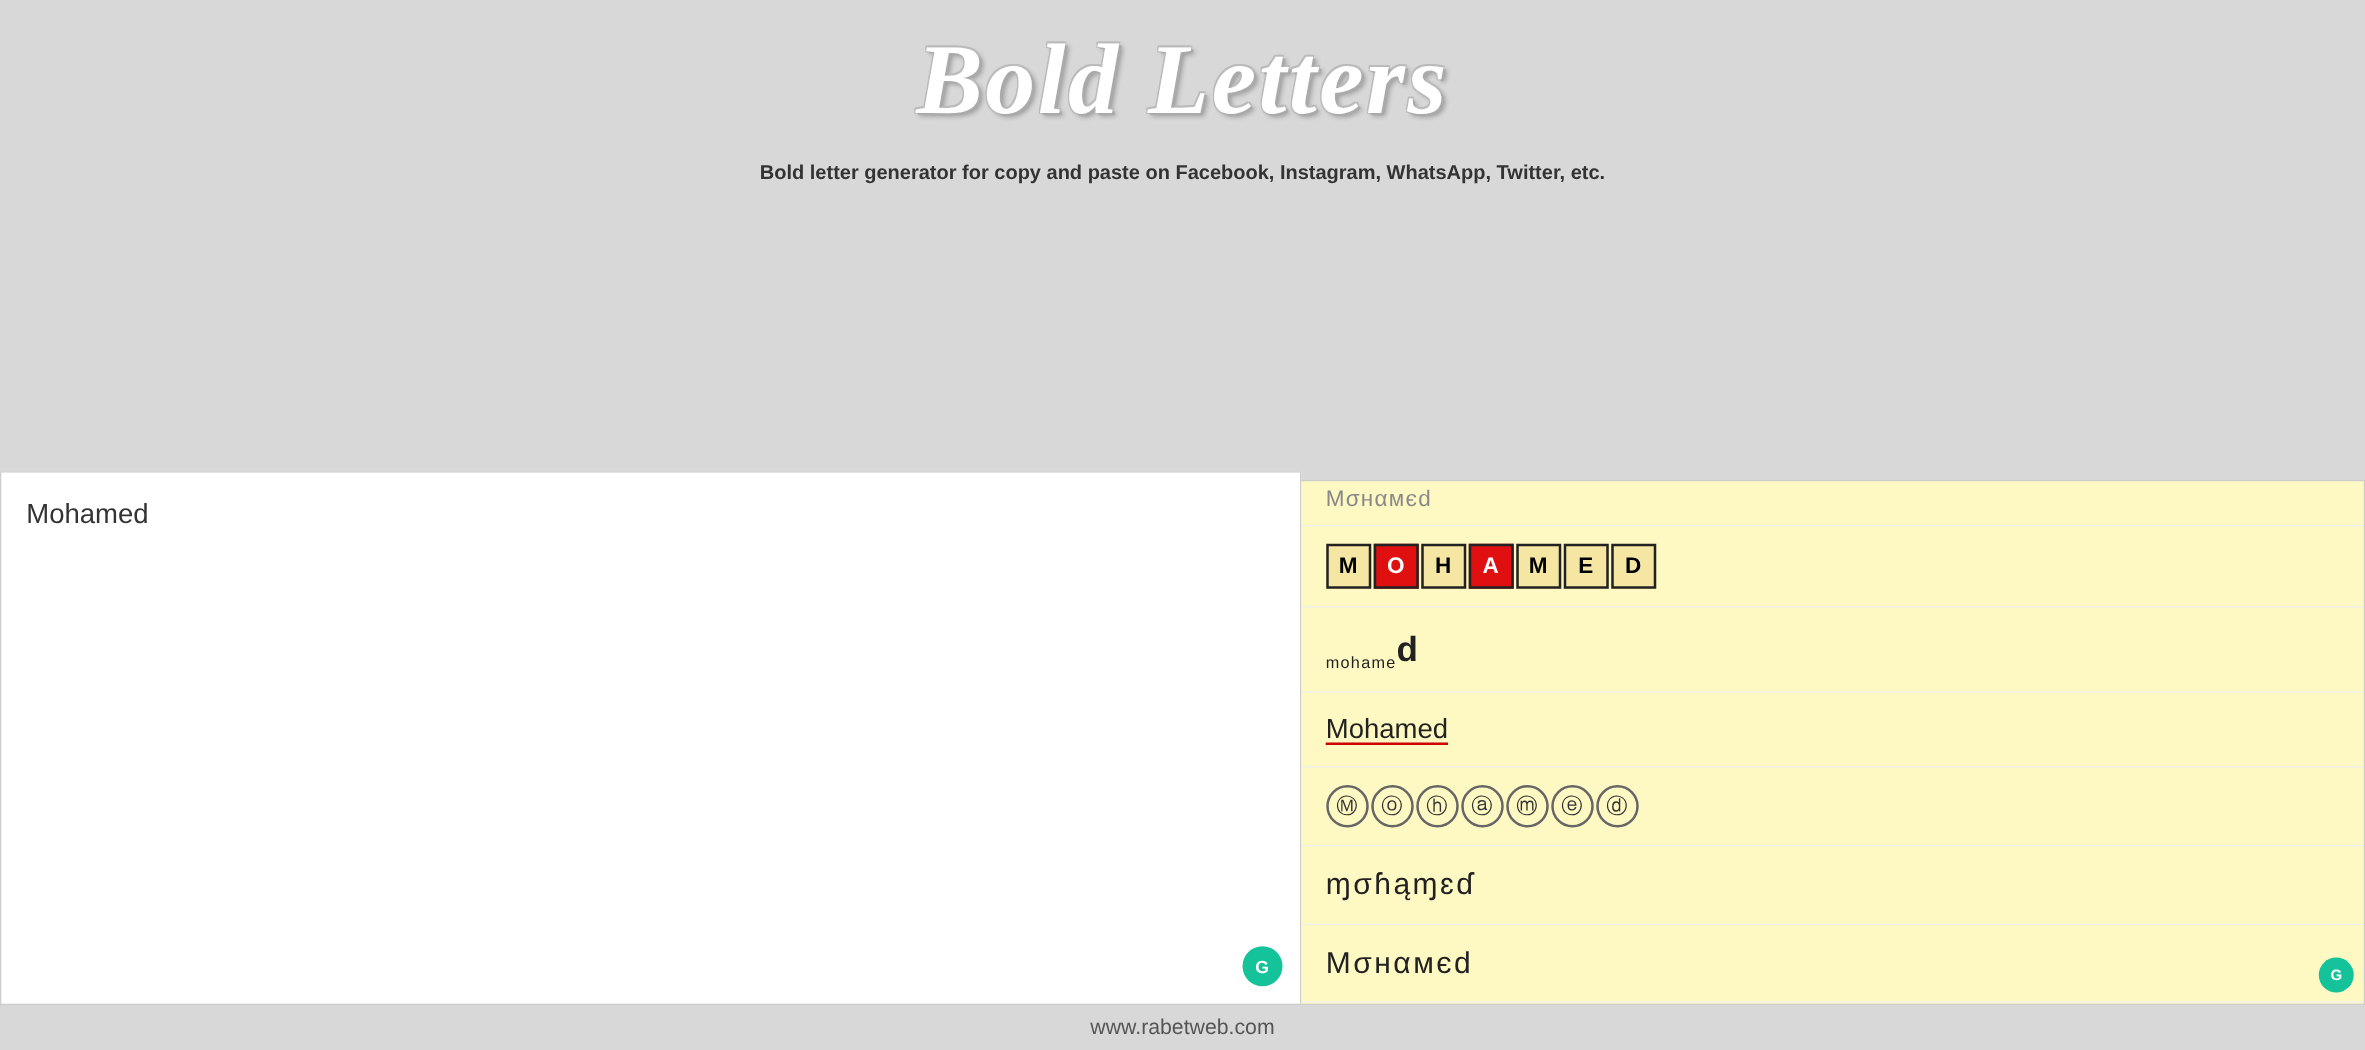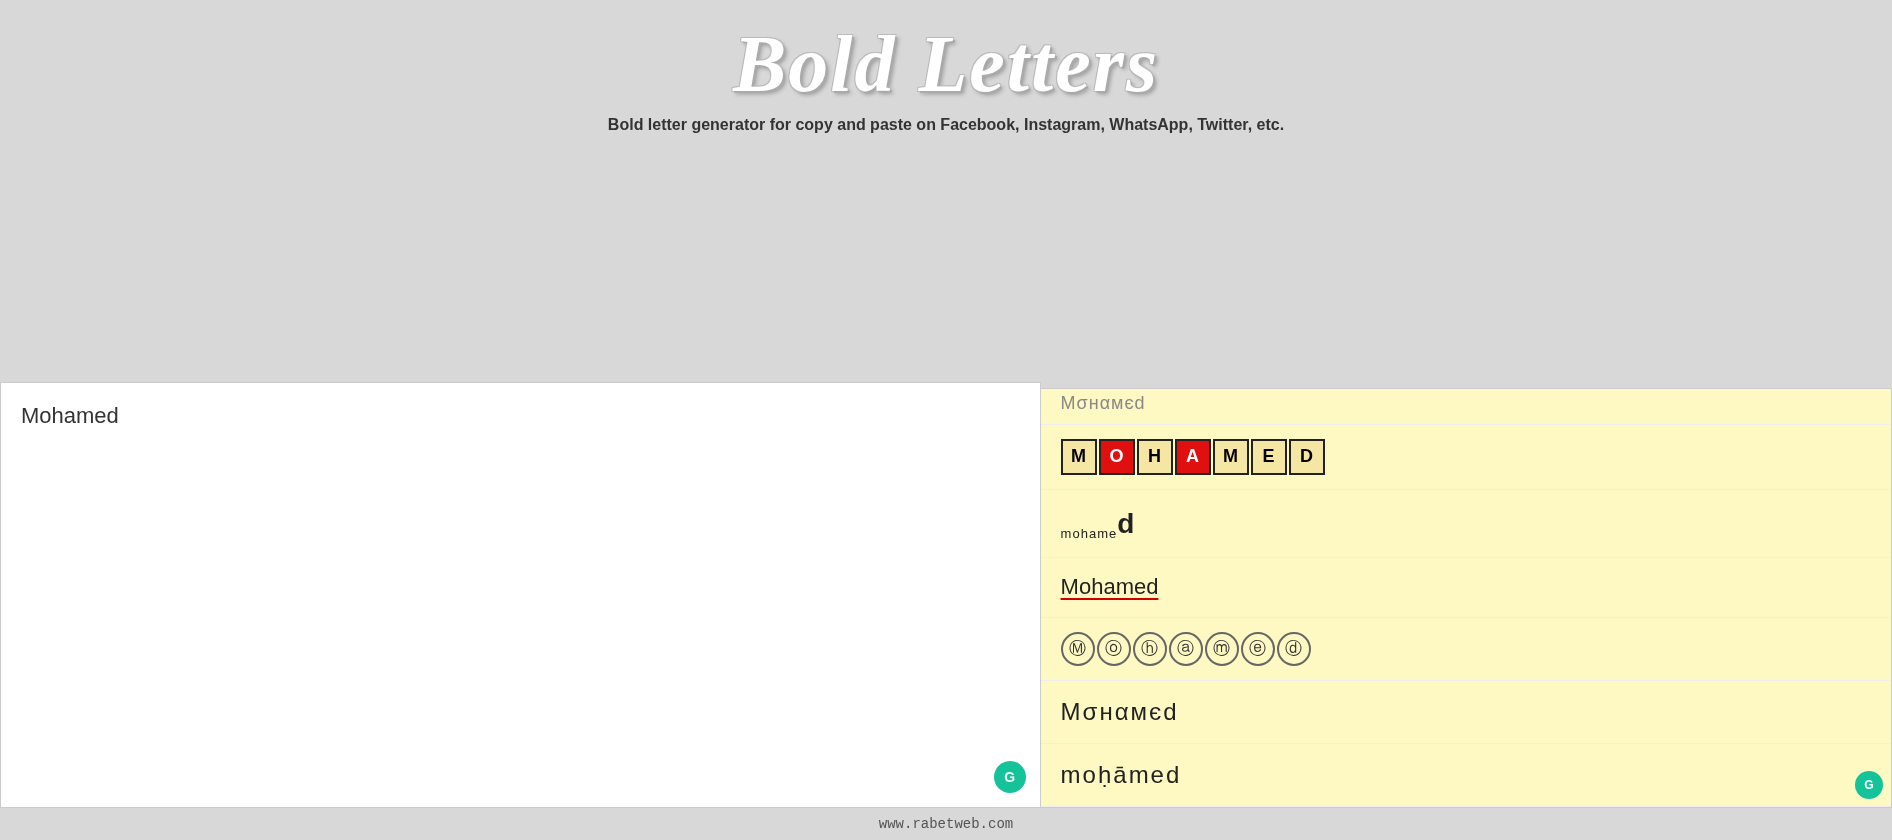--- a/index.html
+++ b/index.html
@@ -38,21 +38,21 @@
       font-style: italic;
       letter-spacing: 2px;
       line-height: 1.1;
       font-family: 'Palatino Linotype', 'Book Antiqua', Palatino, cursive;
     }
 
     .subtitle {
       font-size: 16px;
       color: #333;
       font-weight: bold;
-      margin-top: 8px;
+      margin-top: 22px;
     }
 
     
     .main-content {
       display: flex;
       width: 100%;
       flex: 1;
       padding: 0;
       align-items: flex-end;
     }
@@ -173,24 +173,23 @@
       text-underline-offset: 4px;
       text-decoration-color: #c00;
       text-decoration-thickness: 2px;
     }
 
     
     .footer {
       width: 100%;
       text-align: center;
       padding: 8px 0;
-      font-size: 14px;
+      font-size: 17px;
       color: #555;
       background: #d8d8d8;
-      font-family: Liberation Mono, monospace;
     }
 
     
     .result-item-partial {
       padding: 4px 20px 10px 20px;
       border-bottom: 1px solid #eee;
       font-size: 18px;
       color: #777;
     }
 
@@ -260,28 +259,28 @@
         <div class="circle-letter">Ⓜ</div>
         <div class="circle-letter">ⓞ</div>
         <div class="circle-letter">ⓗ</div>
         <div class="circle-letter">ⓐ</div>
         <div class="circle-letter">ⓜ</div>
         <div class="circle-letter">ⓔ</div>
         <div class="circle-letter">ⓓ</div>
       </div>
     </div>
 
+    <div class="result-item">
+      <span style="font-size:24px; letter-spacing:2px;">ɱσɦąɱɛɗ</span>
+    </div>
 
     <div class="result-item">
       <span style="font-size:24px; letter-spacing:2px;">Mσнαмєd</span>
     </div>
 
-    <div class="result-item">
-      <span style="font-size:24px; letter-spacing:2px;">moḥāmed</span>
-    </div>
 
     <div style="position:relative;">
       <div class="grammarly-bottom-right">
         <span>G</span>
       </div>
     </div>
 
   </div>
 </div>
 

